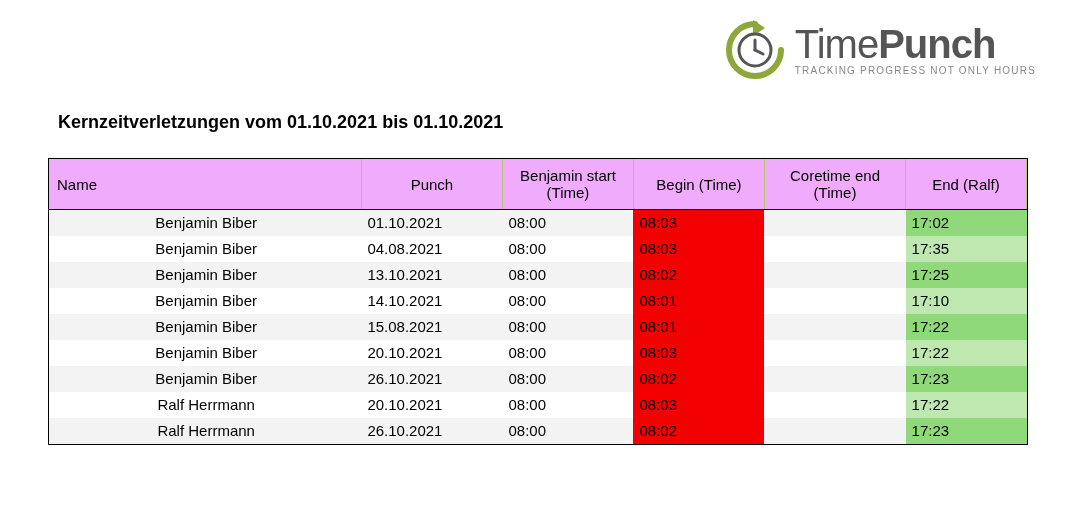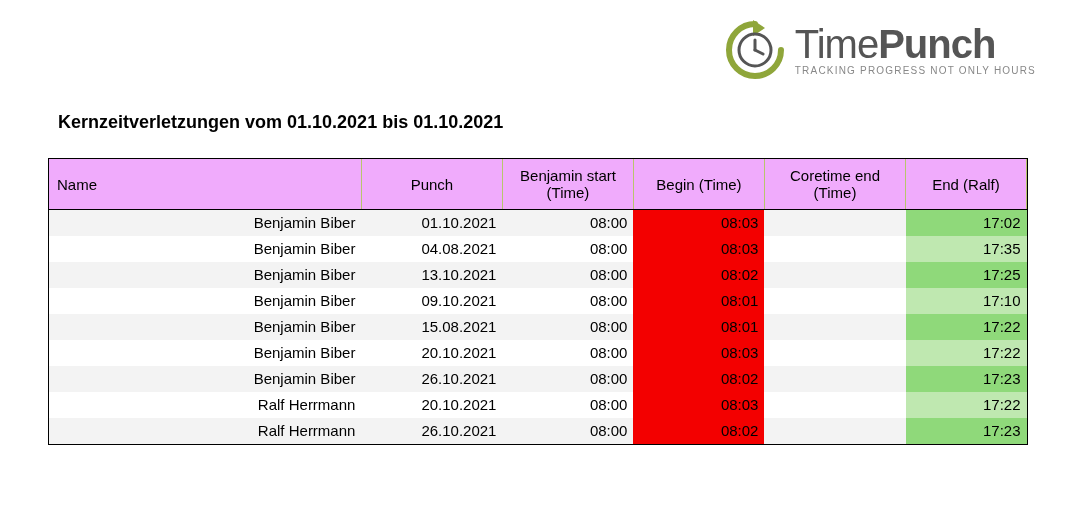--- a/index.html
+++ b/index.html
@@ -69,24 +69,24 @@
       text-align: center;
       padding: 8px 6px;
       border-bottom: 1px solid #000;
       border-right: 1px solid #b7c66c;
     }
     thead th:first-child { text-align: left; padding-left: 8px; }
     tbody td {
       padding: 3px 6px;
       font-size: 15px;
       color: #000;
-      text-align: right;
+      text-align: left;
       height: 26px;
     }
-    tbody td:first-child { text-align: right; padding-left: 8px; }
+    tbody td:first-child { text-align: center; padding-left: 8px; }
     tbody tr:nth-child(odd) td { background: #f3f3f3; }
     tbody tr:nth-child(even) td { background: #fff; }
     tbody td.red { background: #f30000 !important; }
     tbody td.green-light { background: #bfe8b0 !important; }
     tbody td.green-dark { background: #8fd97a !important; }
     .col-name { width: 310px; }
     .col-date { width: 140px; }
     .col-cstart { width: 130px; }
     .col-begin { width: 130px; }
     .col-cend { width: 140px; }
@@ -155,21 +155,21 @@
         <tr>
           <td>Benjamin Biber</td>
           <td>13.10.2021</td>
           <td>08:00</td>
           <td class="red">08:02</td>
           <td></td>
           <td class="green-dark">17:25</td>
         </tr>
         <tr>
           <td>Benjamin Biber</td>
-          <td>09.10.2021</td>
+          <td>14.10.2021</td>
           <td>08:00</td>
           <td class="red">08:01</td>
           <td></td>
           <td class="green-light">17:10</td>
         </tr>
         <tr>
           <td>Benjamin Biber</td>
           <td>15.08.2021</td>
           <td>08:00</td>
           <td class="red">08:01</td>

